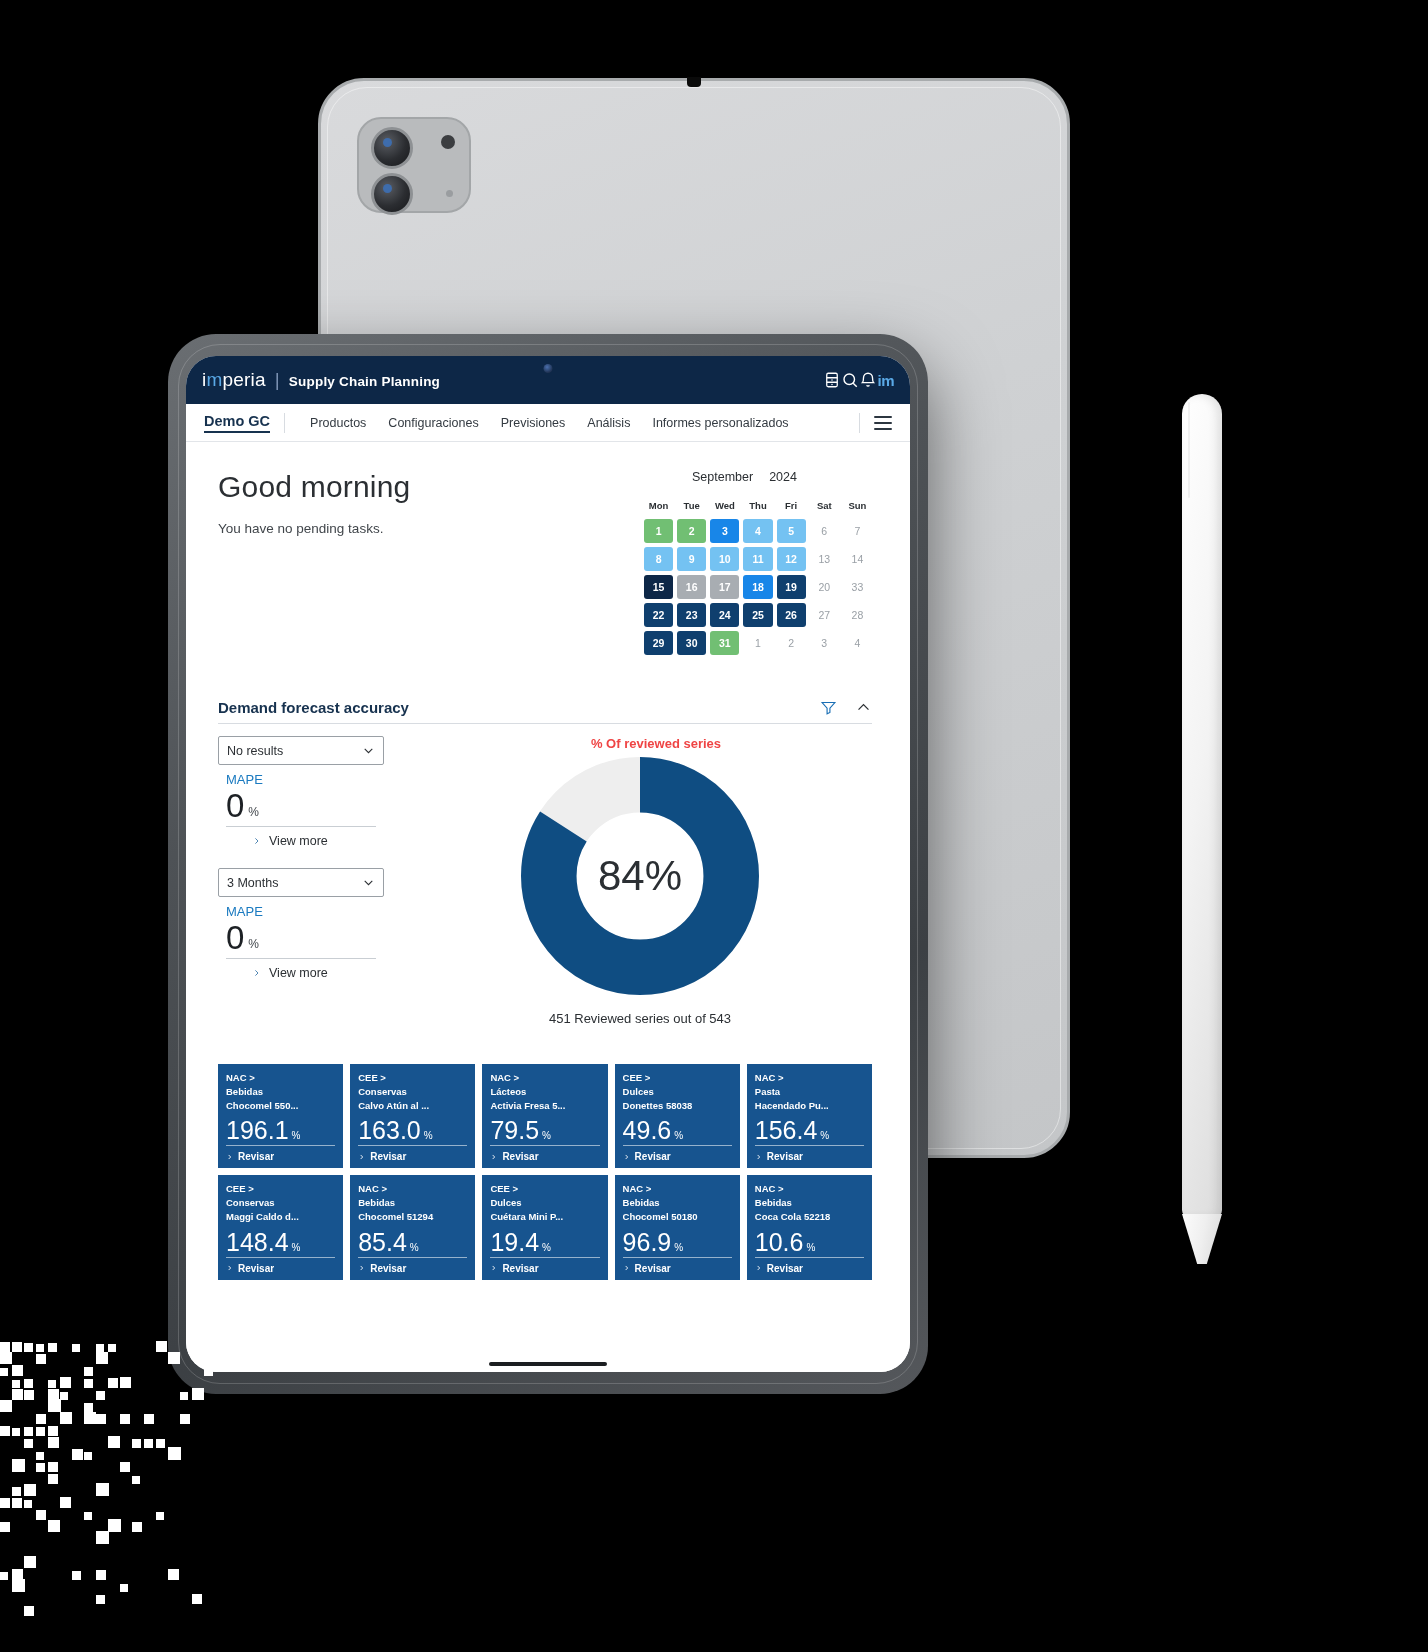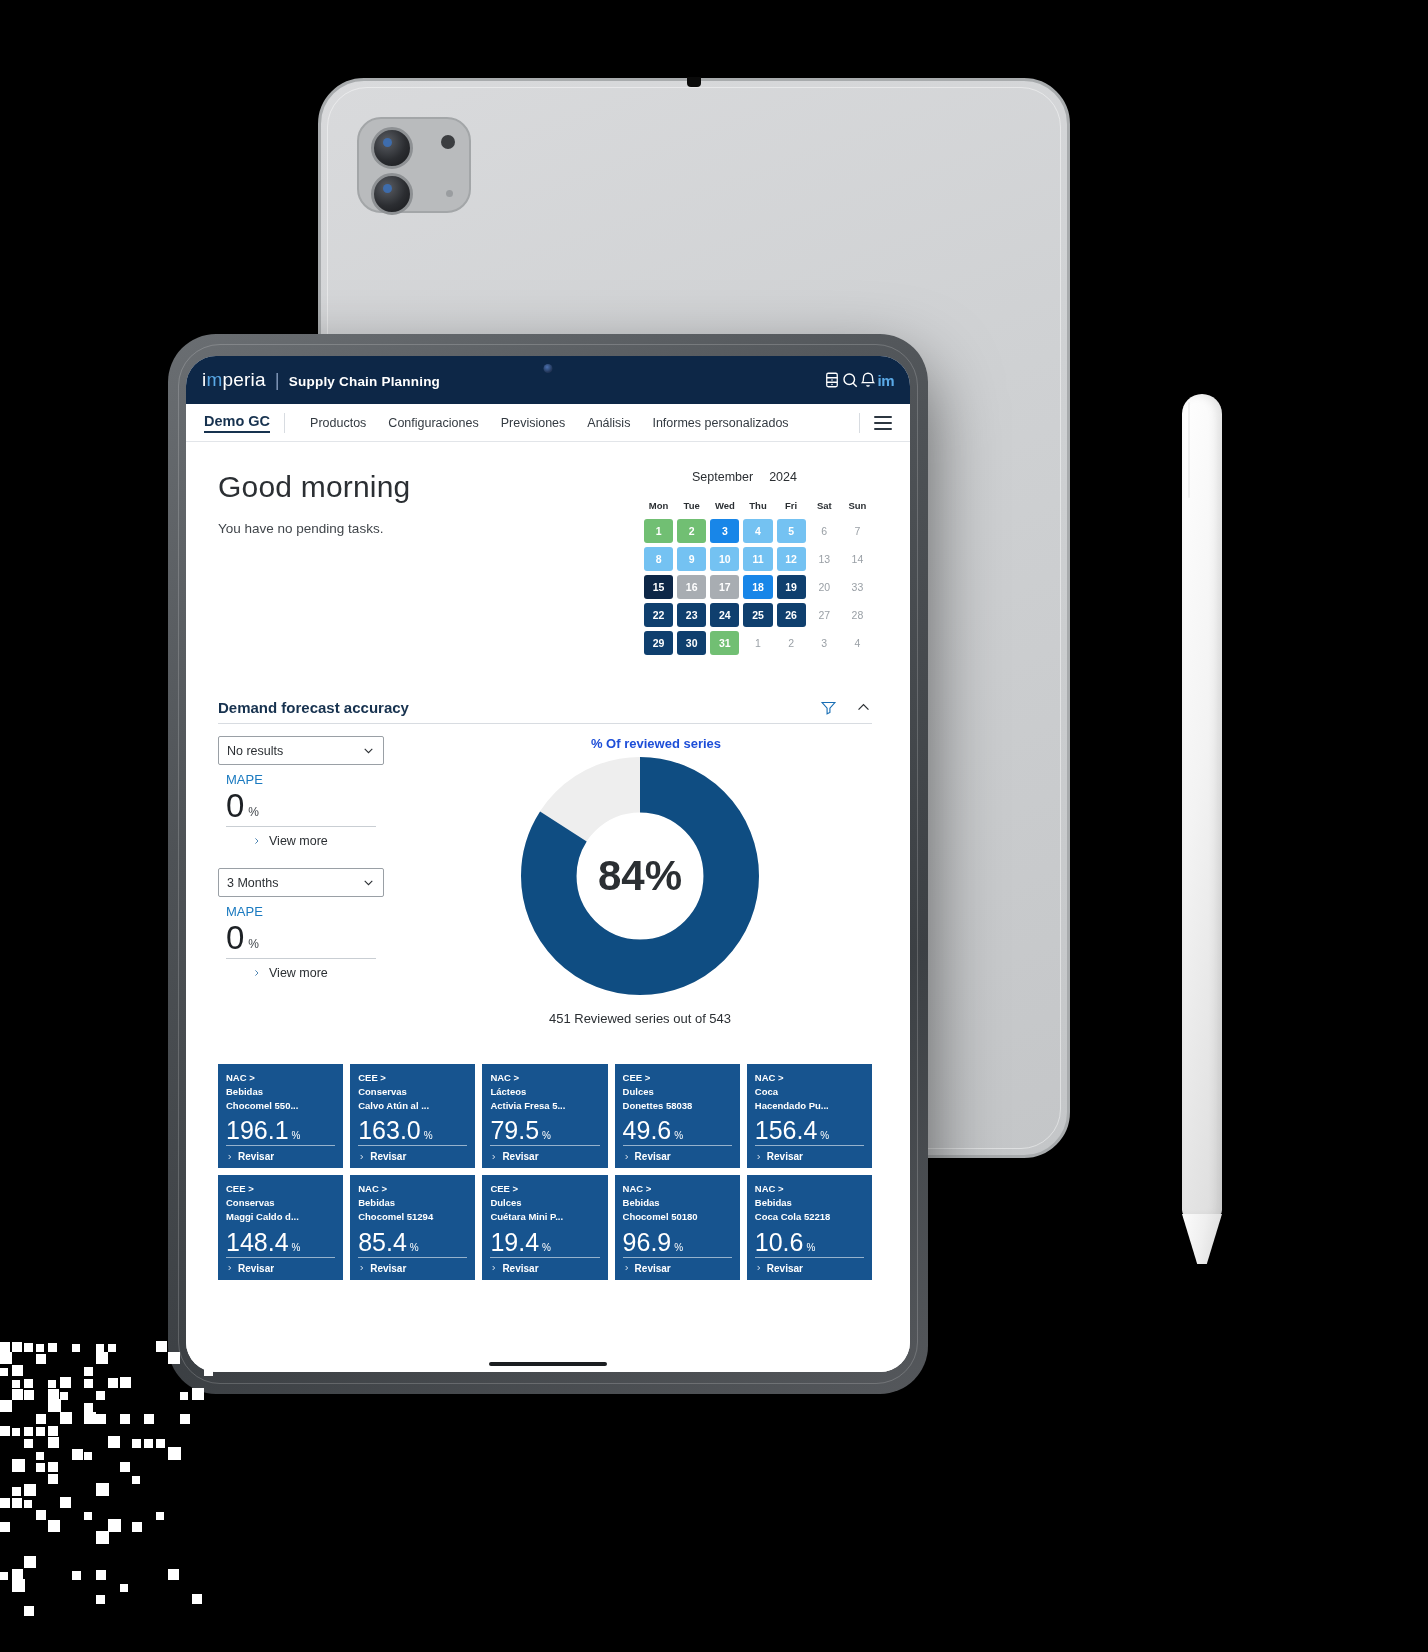--- a/index.html
+++ b/index.html
@@ -189,26 +189,26 @@
   .metric-val .pct{ font-size:12px; color:#41464b; padding-bottom:3px; }
   .view-more{
     display:flex; align-items:center; gap:8px; margin:7px 0 0 34px;
     font-size:12.5px; color:#2b2f33;
   }
   .view-more .cv{ width:9px; height:12px; }
   .view-more .cv svg{ width:100%; height:100%; }
   .metric-block + .metric-block{ margin-top:20px; }
 
   .chart-area{ flex:1; display:flex; flex-direction:column; align-items:center; }
-  .chart-title{ font-size:13px; font-weight:700; color:#1d4ed8; margin-bottom:6px;margin-left:32px; }
+  .chart-title{ font-size:13px; font-weight:700; color:#ef4444; margin-bottom:6px;margin-left:32px; }
   .donut-wrap{ position:relative; width:238px; height:238px; }
   .donut-wrap svg{ width:100%; height:100%; transform:rotate(-90deg); }
   .donut-center{
     position:absolute; inset:0; display:flex; align-items:center; justify-content:center;
-    font-size:42px; font-weight:700; color:#2b2f33;
+    font-size:42px; font-weight:400; color:#2b2f33;
   }
   .chart-caption{ margin-top:16px; font-size:13px; color:#2b2f33; }
 
   
   .cards{
     margin:38px 30px 0 32px; display:grid; grid-template-columns:repeat(5,1fr);
     gap:7px;
   }
   .card{
     background:#17548f; color:#fff; padding:7px 8px 6px 8px; min-height:96px;
@@ -519,21 +519,21 @@
               </div>
               <div class="rev">
                 <span class="cv"><svg viewBox="0 0 24 24" fill="none" stroke="#ffffff" stroke-width="3">
                     <polyline points="9,5 16,12 9,19"></polyline>
                   </svg></span>
                 <span>Revisar</span>
               </div>
             </div>
             <div class="card">
               <div class="l1">NAC &gt;</div>
-              <div class="l2">Coca</div>
+              <div class="l2">Pasta</div>
               <div class="l3">Hacendado Pu...</div>
               <div class="val">
                 <span class="n">156.4</span>
                 <span class="p">%</span>
               </div>
               <div class="rev">
                 <span class="cv"><svg viewBox="0 0 24 24" fill="none" stroke="#ffffff" stroke-width="3">
                     <polyline points="9,5 16,12 9,19"></polyline>
                   </svg></span>
                 <span>Revisar</span>

